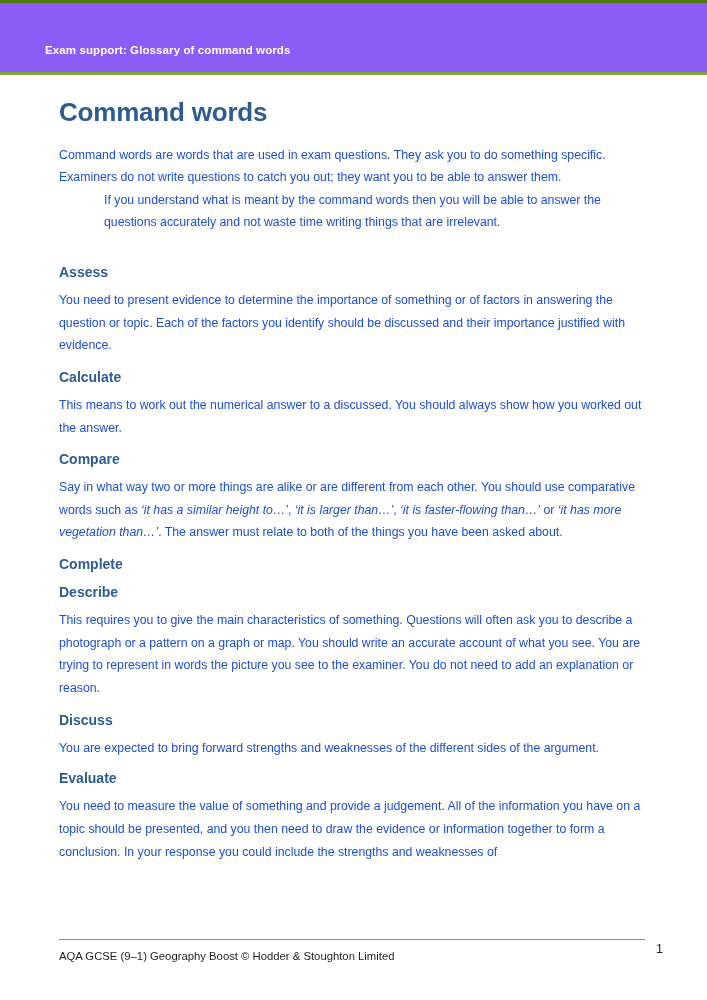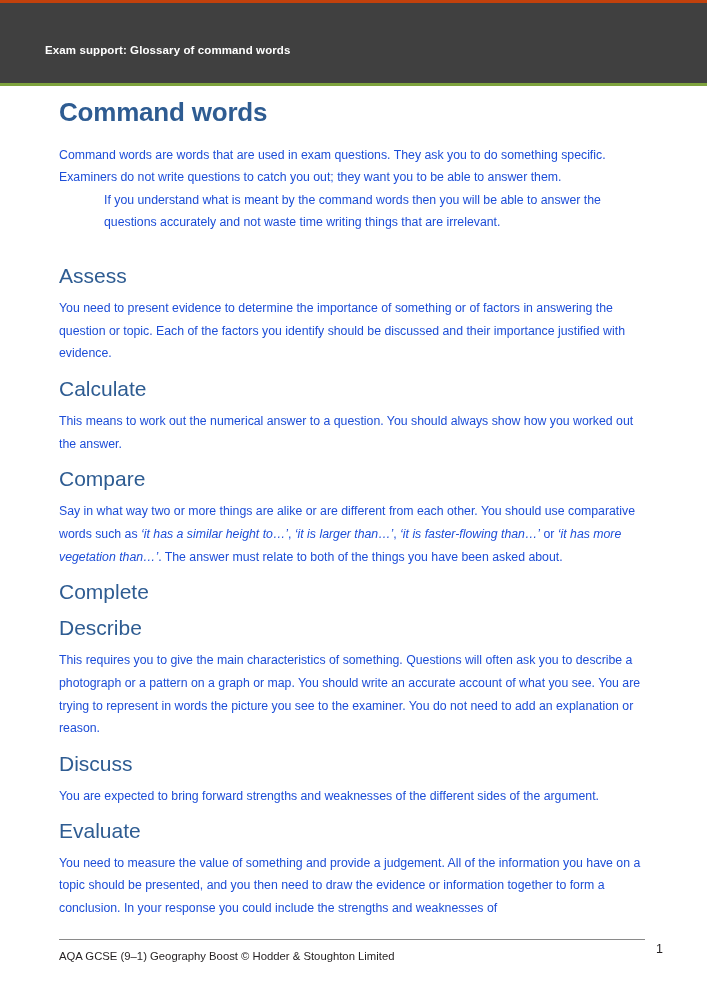--- a/index.html
+++ b/index.html
@@ -15,23 +15,23 @@
     color: #231f20;
     overflow: hidden;
   }
 
   
   .banner {
     position: absolute;
     top: 0;
     left: 0;
     width: 707px;
-    height: 86px;
-    background: #404040;
-    border-top: 3px solid #c2410c;
+    height: 75px;
+    background: #8b5cf6;
+    border-top: 3px solid #4d7c0f;
     border-bottom: 3px solid #7ea33d;
     box-sizing: border-box;
   }
   .banner-title {
     position: absolute;
     left: 45px;
     top: 41px;
     font-size: 11.5px;
     font-weight: bold;
     color: #ffffff;
@@ -69,22 +69,22 @@
     line-height: 22.6px;
     margin: 0;
     color: #1d4ed8;
     text-align: left;
   }
   p.intro + p.intro { margin-top: 0; margin-left: 45px; }
 
   .intro-block { margin-bottom: 30px; }
 
   h2.section-head {
-    font-size: 21px;
-    font-weight: normal;
+    font-size: 14px;
+    font-weight: bold;
     color: #2e5c92;
     margin: 0 0 9px 0;
     line-height: 1.15;
   }
   .section { margin-bottom: 12px; }
   .section.tight { margin-bottom: 11px; }
 
   em { font-style: italic; }
 
   
@@ -130,21 +130,21 @@
       <p class="intro">If you understand what is meant by the command words then you will be able to answer the questions accurately and not waste time writing things that are irrelevant.</p>
     </div>
 
     <div class="section">
       <h2 class="section-head">Assess</h2>
       <p class="body-text">You need to present evidence to determine the importance of something or of factors in answering the question or topic. Each of the factors you identify should be discussed and their importance justified with evidence.</p>
     </div>
 
     <div class="section">
       <h2 class="section-head">Calculate</h2>
-      <p class="body-text">This means to work out the numerical answer to a question. You should always show how you worked out the answer.</p>
+      <p class="body-text">This means to work out the numerical answer to a discussed. You should always show how you worked out the answer.</p>
     </div>
 
     <div class="section">
       <h2 class="section-head">Compare</h2>
       <p class="body-text">Say in what way two or more things are alike or are different from each other. You should use comparative words such as <em>‘it has a similar height to…’</em>, <em>‘it is larger than…’</em>, <em>‘it is faster-flowing than…’</em> or <em>‘it has more vegetation than…’</em>. The answer must relate to both of the things you have been asked about.</p>
     </div>
 
     <div class="section">
       <h2 class="section-head">Complete</h2>
     </div>

